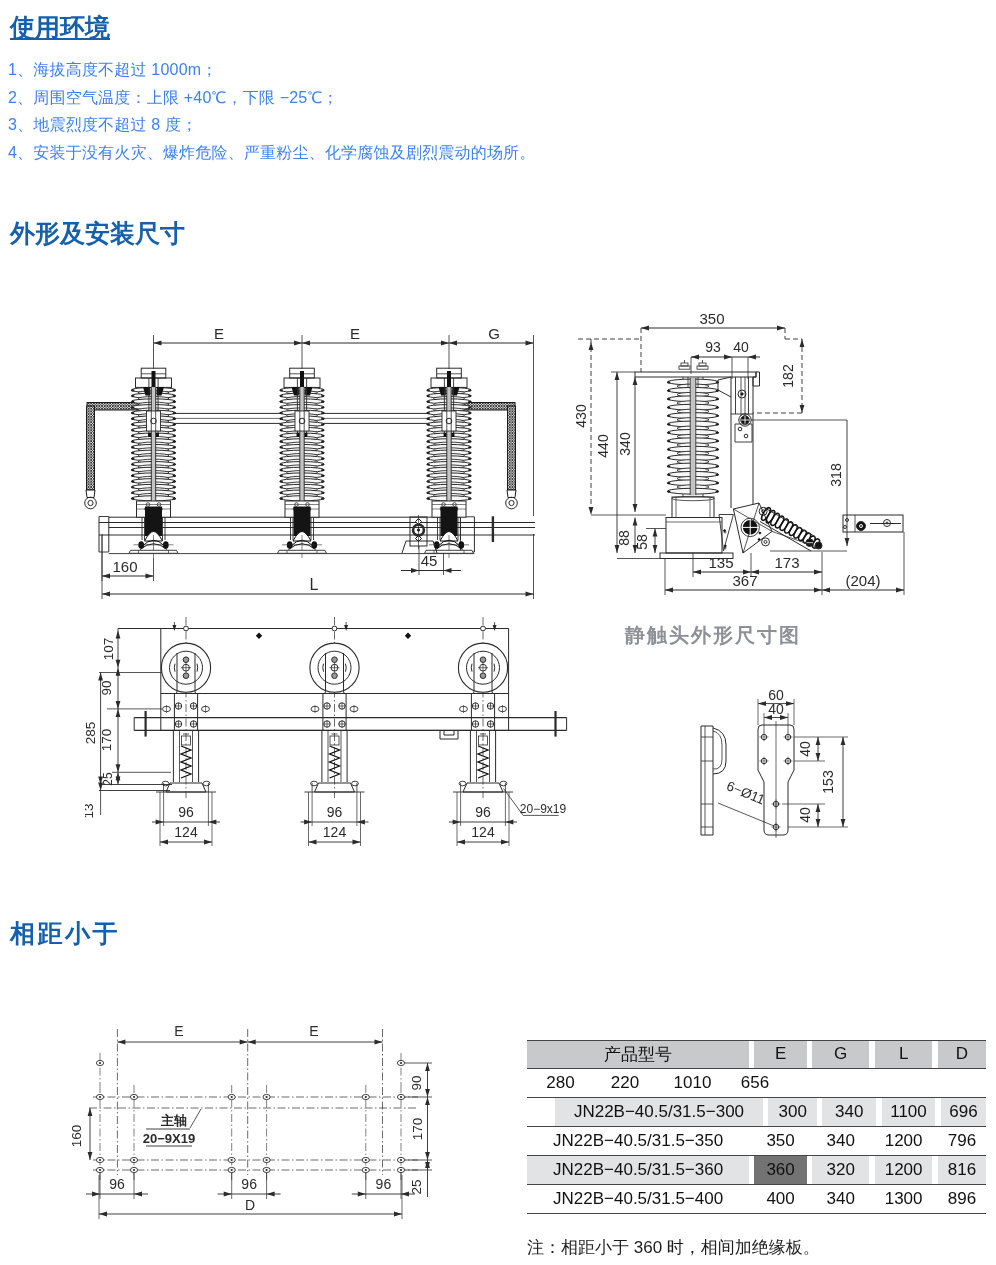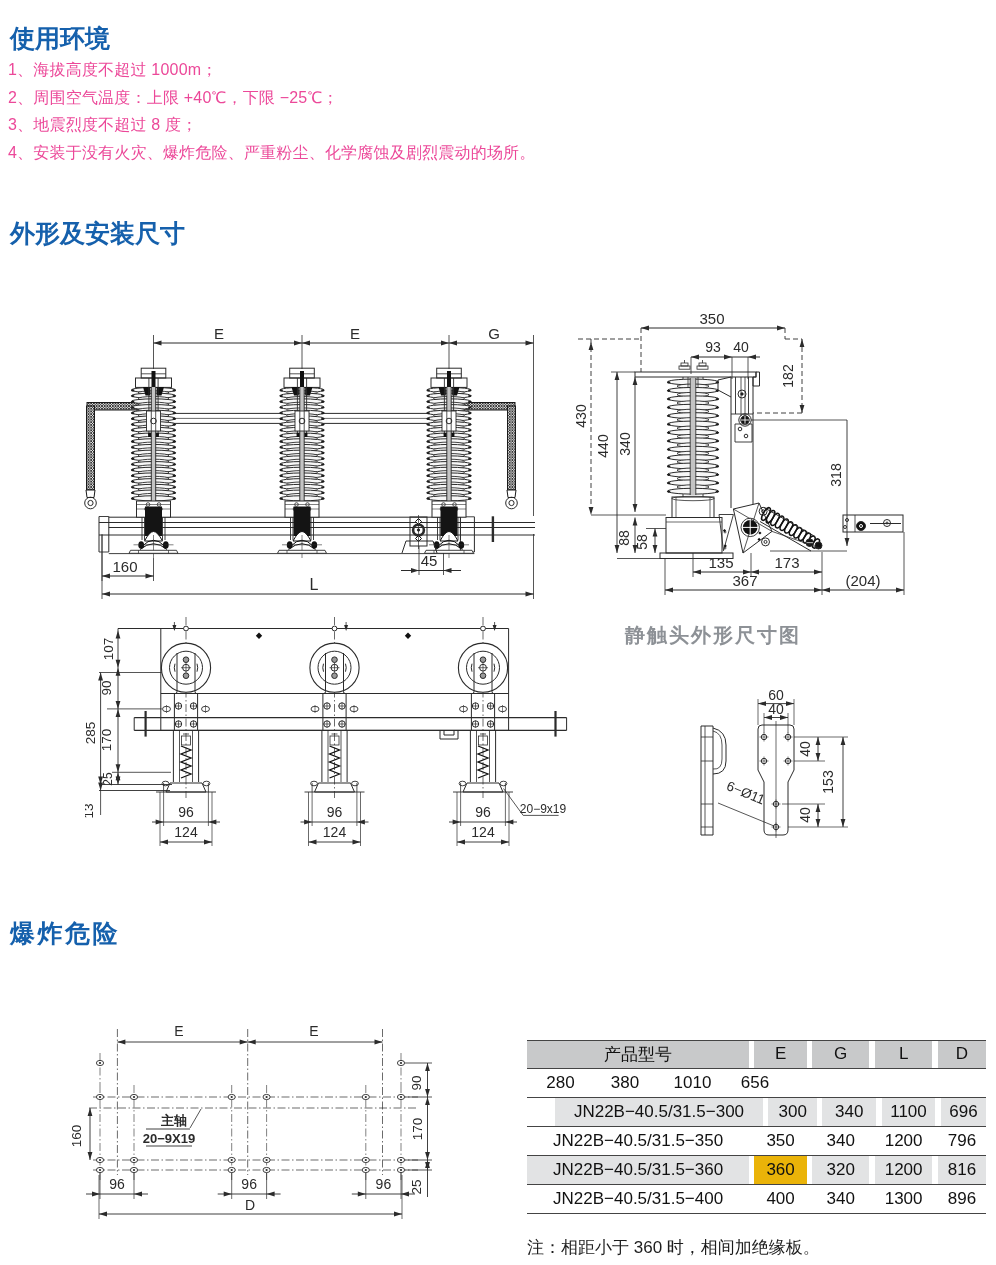--- a/index.html
+++ b/index.html
@@ -1,41 +1,41 @@
 <!DOCTYPE html>
 <html><head>
 <meta charset="utf-8">
 <style>
 html,body{margin:0;padding:0;background:#fff;}
 body{width:996px;height:1265px;position:relative;font-family:"Liberation Sans",sans-serif;overflow:hidden;}
 .abs{position:absolute;}
 h1.t{margin:0;font-size:25px;font-weight:bold;color:#1560ac;letter-spacing:0px;}
-.li{font-size:16px;color:#ec4899;letter-spacing:0.2px;white-space:nowrap;}
+.li{font-size:16px;color:#3b82f6;letter-spacing:0.2px;white-space:nowrap;}
 .gt{font-size:20px;font-weight:bold;color:#8d9196;letter-spacing:2px;}
 svg{display:block;}
 svg text{font-family:"Liberation Sans",sans-serif;fill:#2b2b2b;}
 .tbl{position:absolute;left:527px;top:1040px;width:459px;}
 .trow{display:flex;box-sizing:border-box;}
 .trow .c{text-align:center;font-size:17px;color:#111;display:flex;align-items:center;justify-content:center;}
 .c1{width:240px;}
 .g{width:5px;background:#fff;flex:none;}
 .g2{width:6px;background:#fff;flex:none;}
 .c2{width:57px;}.c3{width:62px;}.c4{width:61px;}.c5{width:52px;}
 .note{font-size:17px;color:#1c1c1c;letter-spacing:0px;font-weight:500;}
 </style>
 </head>
 <body>
-<h1 class="t abs" style="left:10px;top:22px;">使用环境</h1>
+<h1 class="t abs" style="left:10px;top:11px;text-decoration:underline;">使用环境</h1>
 <div class="li abs" style="left:8px;top:60px;">1、海拔高度不超过 1000m；</div>
 <div class="li abs" style="left:8px;top:88px;">2、周围空气温度：上限 +40℃，下限 −25℃；</div>
 <div class="li abs" style="left:8px;top:115px;text-align:center;">3、地震烈度不超过 8 度；</div>
 <div class="li abs" style="left:8px;top:143px;">4、安装于没有火灾、爆炸危险、严重粉尘、化学腐蚀及剧烈震动的场所。</div>
 <h1 class="t abs" style="left:10px;top:217px;">外形及安装尺寸</h1>
 <div class="gt abs" style="left:625px;top:622px;">静触头外形尺寸图</div>
-<h1 class="t abs" style="left:10px;top:917px;letter-spacing:2.5px;">爆炸危险</h1>
+<h1 class="t abs" style="left:10px;top:917px;letter-spacing:2.5px;">相距小于</h1>
 <div class="abs" style="left:75px;top:325px;">
     <svg width="480" height="285" viewBox="0 0 480 285">
 <defs>
         <pattern id="braid" width="2.7" height="2.7" patternUnits="userSpaceOnUse">
           <rect width="2.7" height="2.7" fill="#ececec"></rect>
           <path d="M0,0 L2.7,2.7 M2.7,0 L0,2.7" stroke="#181818" stroke-width="0.8"></path>
         </pattern>
       </defs>
 <line x1="78.5" y1="18" x2="458.5" y2="18" stroke="#2b2b2b" stroke-width="1"></line>
 <path d="M78.5,18.0 L86.5,20.4 L86.5,15.6 Z" fill="#2b2b2b"></path>
@@ -1077,21 +1077,21 @@
 <div class="c c3" style="background:#c8c9ca;">G</div>
       <div class="g2"></div>
 <div class="c c4" style="background:#c8c9ca;">L</div>
       <div class="g2"></div>
 <div class="c c5" style="background:#c8c9ca;">D</div>
     </div>
 <div class="trow" style="height:29.2px;border-bottom:1.5px solid #444;">
       <div class="g"></div>
 <div class="c c2" style="">280</div>
       <div class="g"></div>
-<div class="c c3" style="">380</div>
+<div class="c c3" style="">220</div>
       <div class="g2"></div>
 <div class="c c4" style="">1010</div>
       <div class="g2"></div>
 <div class="c c5" style="">656</div>
     </div>
 <div class="trow" style="height:29.2px;border-bottom:1.5px solid #444;">
 <div class="c c1" style="background:#e2e3e4;margin-left:28px;">JN22B−40.5/31.5−300</div>
       <div class="g"></div>
 <div class="c c2" style="background:#e2e3e4;">300</div>
       <div class="g"></div>
@@ -1108,21 +1108,21 @@
       <div class="g"></div>
 <div class="c c3" style="">340</div>
       <div class="g2"></div>
 <div class="c c4" style="">1200</div>
       <div class="g2"></div>
 <div class="c c5" style="">796</div>
     </div>
 <div class="trow" style="height:29.2px;border-bottom:1.5px solid #444;">
 <div class="c c1" style="background:#e2e3e4;">JN22B−40.5/31.5−360</div>
       <div class="g"></div>
-<div class="c c2" style="background:#eab308;">360</div>
+<div class="c c2" style="background:#737373;">360</div>
       <div class="g"></div>
 <div class="c c3" style="background:#e2e3e4;">320</div>
       <div class="g2"></div>
 <div class="c c4" style="background:#e2e3e4;">1200</div>
       <div class="g2"></div>
 <div class="c c5" style="background:#e2e3e4;">816</div>
     </div>
 <div class="trow" style="height:29.2px;border-bottom:1.5px solid #444;">
 <div class="c c1" style="">JN22B−40.5/31.5−400</div>
       <div class="g"></div>

